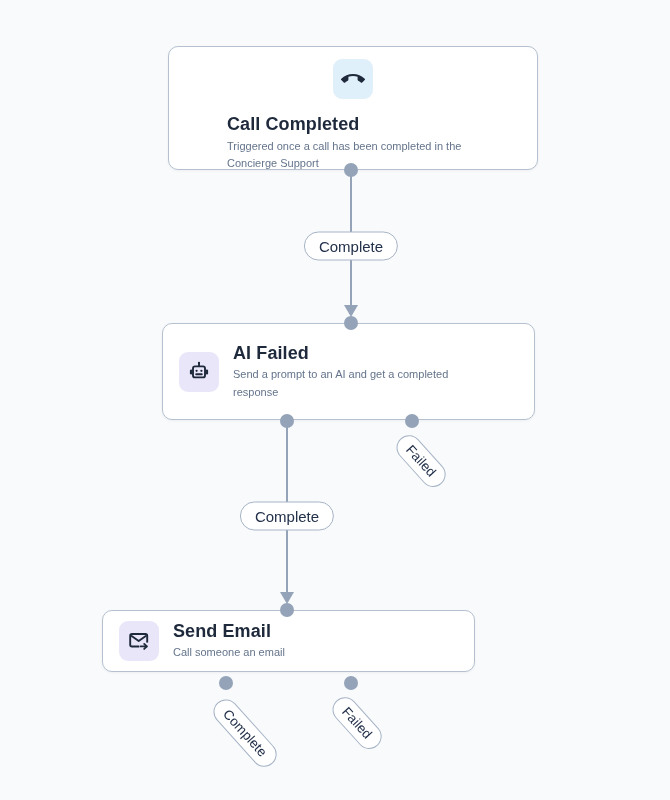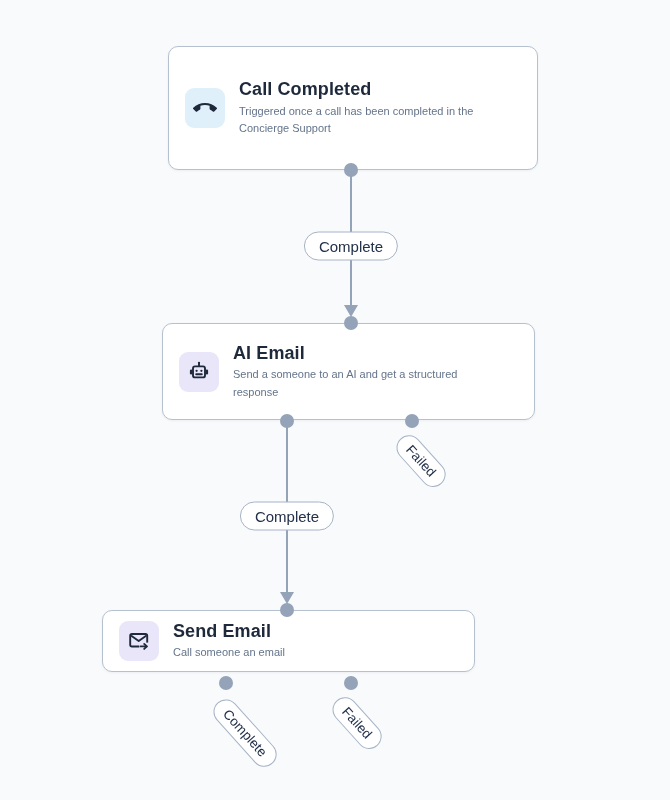--- a/index.html
+++ b/index.html
@@ -95,21 +95,21 @@
   <div class="pill rotated" style="left:357px;top:723px;">Failed</div>
 
   <div class="dot" style="left:344px;top:163px;"></div>
   <div class="dot" style="left:344px;top:316px;"></div>
   <div class="dot" style="left:280px;top:414px;"></div>
   <div class="dot" style="left:405px;top:414px;"></div>
   <div class="dot" style="left:280px;top:603px;"></div>
   <div class="dot" style="left:219px;top:676px;"></div>
   <div class="dot" style="left:344px;top:676px;"></div>
 
-  <div class="node" style="left:168px;top:46px;width:370px;height:124px;">
+  <div class="node" style="left:168px;top:46px;width:370px;height:124px;flex-direction:column;">
     <div class="icon-box blue">
       <svg width="24" height="24" viewBox="0 0 24 24">
         <path fill="#1e293b" d="M12 9c-1.6 0-3.15.25-4.6.72v3.1c0 .39-.23.74-.56.9-.98.49-1.87 1.12-2.66 1.85-.18.18-.43.28-.7.28-.28 0-.53-.11-.71-.29L.29 13.08c-.18-.17-.29-.42-.29-.7 0-.28.11-.53.29-.71C3.34 8.78 7.46 7 12 7s8.66 1.78 11.71 4.67c.18.18.29.43.29.71 0 .28-.11.53-.29.7l-2.48 2.48c-.18.18-.43.29-.71.29-.27 0-.52-.1-.7-.28-.79-.73-1.68-1.36-2.66-1.85-.33-.16-.56-.51-.56-.9v-3.1C15.15 9.25 13.6 9 12 9z"></path>
       </svg>
     </div>
     <div class="node-text">
       <div class="node-title">Call Completed</div>
       <div class="node-desc">Triggered once a call has been completed in the Concierge Support</div>
     </div>
   </div>
@@ -121,22 +121,22 @@
         <circle cx="12" cy="2.8" r="1.1" fill="#1e293b" stroke="none"></circle>
         <rect x="6" y="6.4" width="12" height="11" rx="2"></rect>
         <rect x="2.9" y="9.6" width="2.4" height="4.8" rx="1.2" fill="#1e293b" stroke="none"></rect>
         <rect x="18.7" y="9.6" width="2.4" height="4.8" rx="1.2" fill="#1e293b" stroke="none"></rect>
         <circle cx="9.6" cy="10.8" r="1.15" fill="#1e293b" stroke="none"></circle>
         <circle cx="14.4" cy="10.8" r="1.15" fill="#1e293b" stroke="none"></circle>
         <line x1="9.2" y1="14.3" x2="14.8" y2="14.3"></line>
       </svg>
     </div>
     <div class="node-text">
-      <div class="node-title">AI Email</div>
-      <div class="node-desc">Send a someone to an AI and get a structured response</div>
+      <div class="node-title">AI Failed</div>
+      <div class="node-desc">Send a prompt to an AI and get a completed response</div>
     </div>
   </div>
 
   <div class="node" style="left:102px;top:610px;width:373px;height:62px;">
     <div class="icon-box lavender">
       <svg width="24" height="24" viewBox="0 0 24 24" fill="none" stroke="#1e293b" stroke-width="1.9" stroke-linecap="round" stroke-linejoin="round">
         <rect x="3.2" y="5" width="17" height="12.5" rx="1.8"></rect>
         <polyline points="4.6,7 11.7,12 18.8,7"></polyline>
         <rect x="12.2" y="13.6" width="10" height="9" fill="#e9e6fa" stroke="none"></rect>
         <line x1="13.5" y1="17.4" x2="19.6" y2="17.4"></line>

